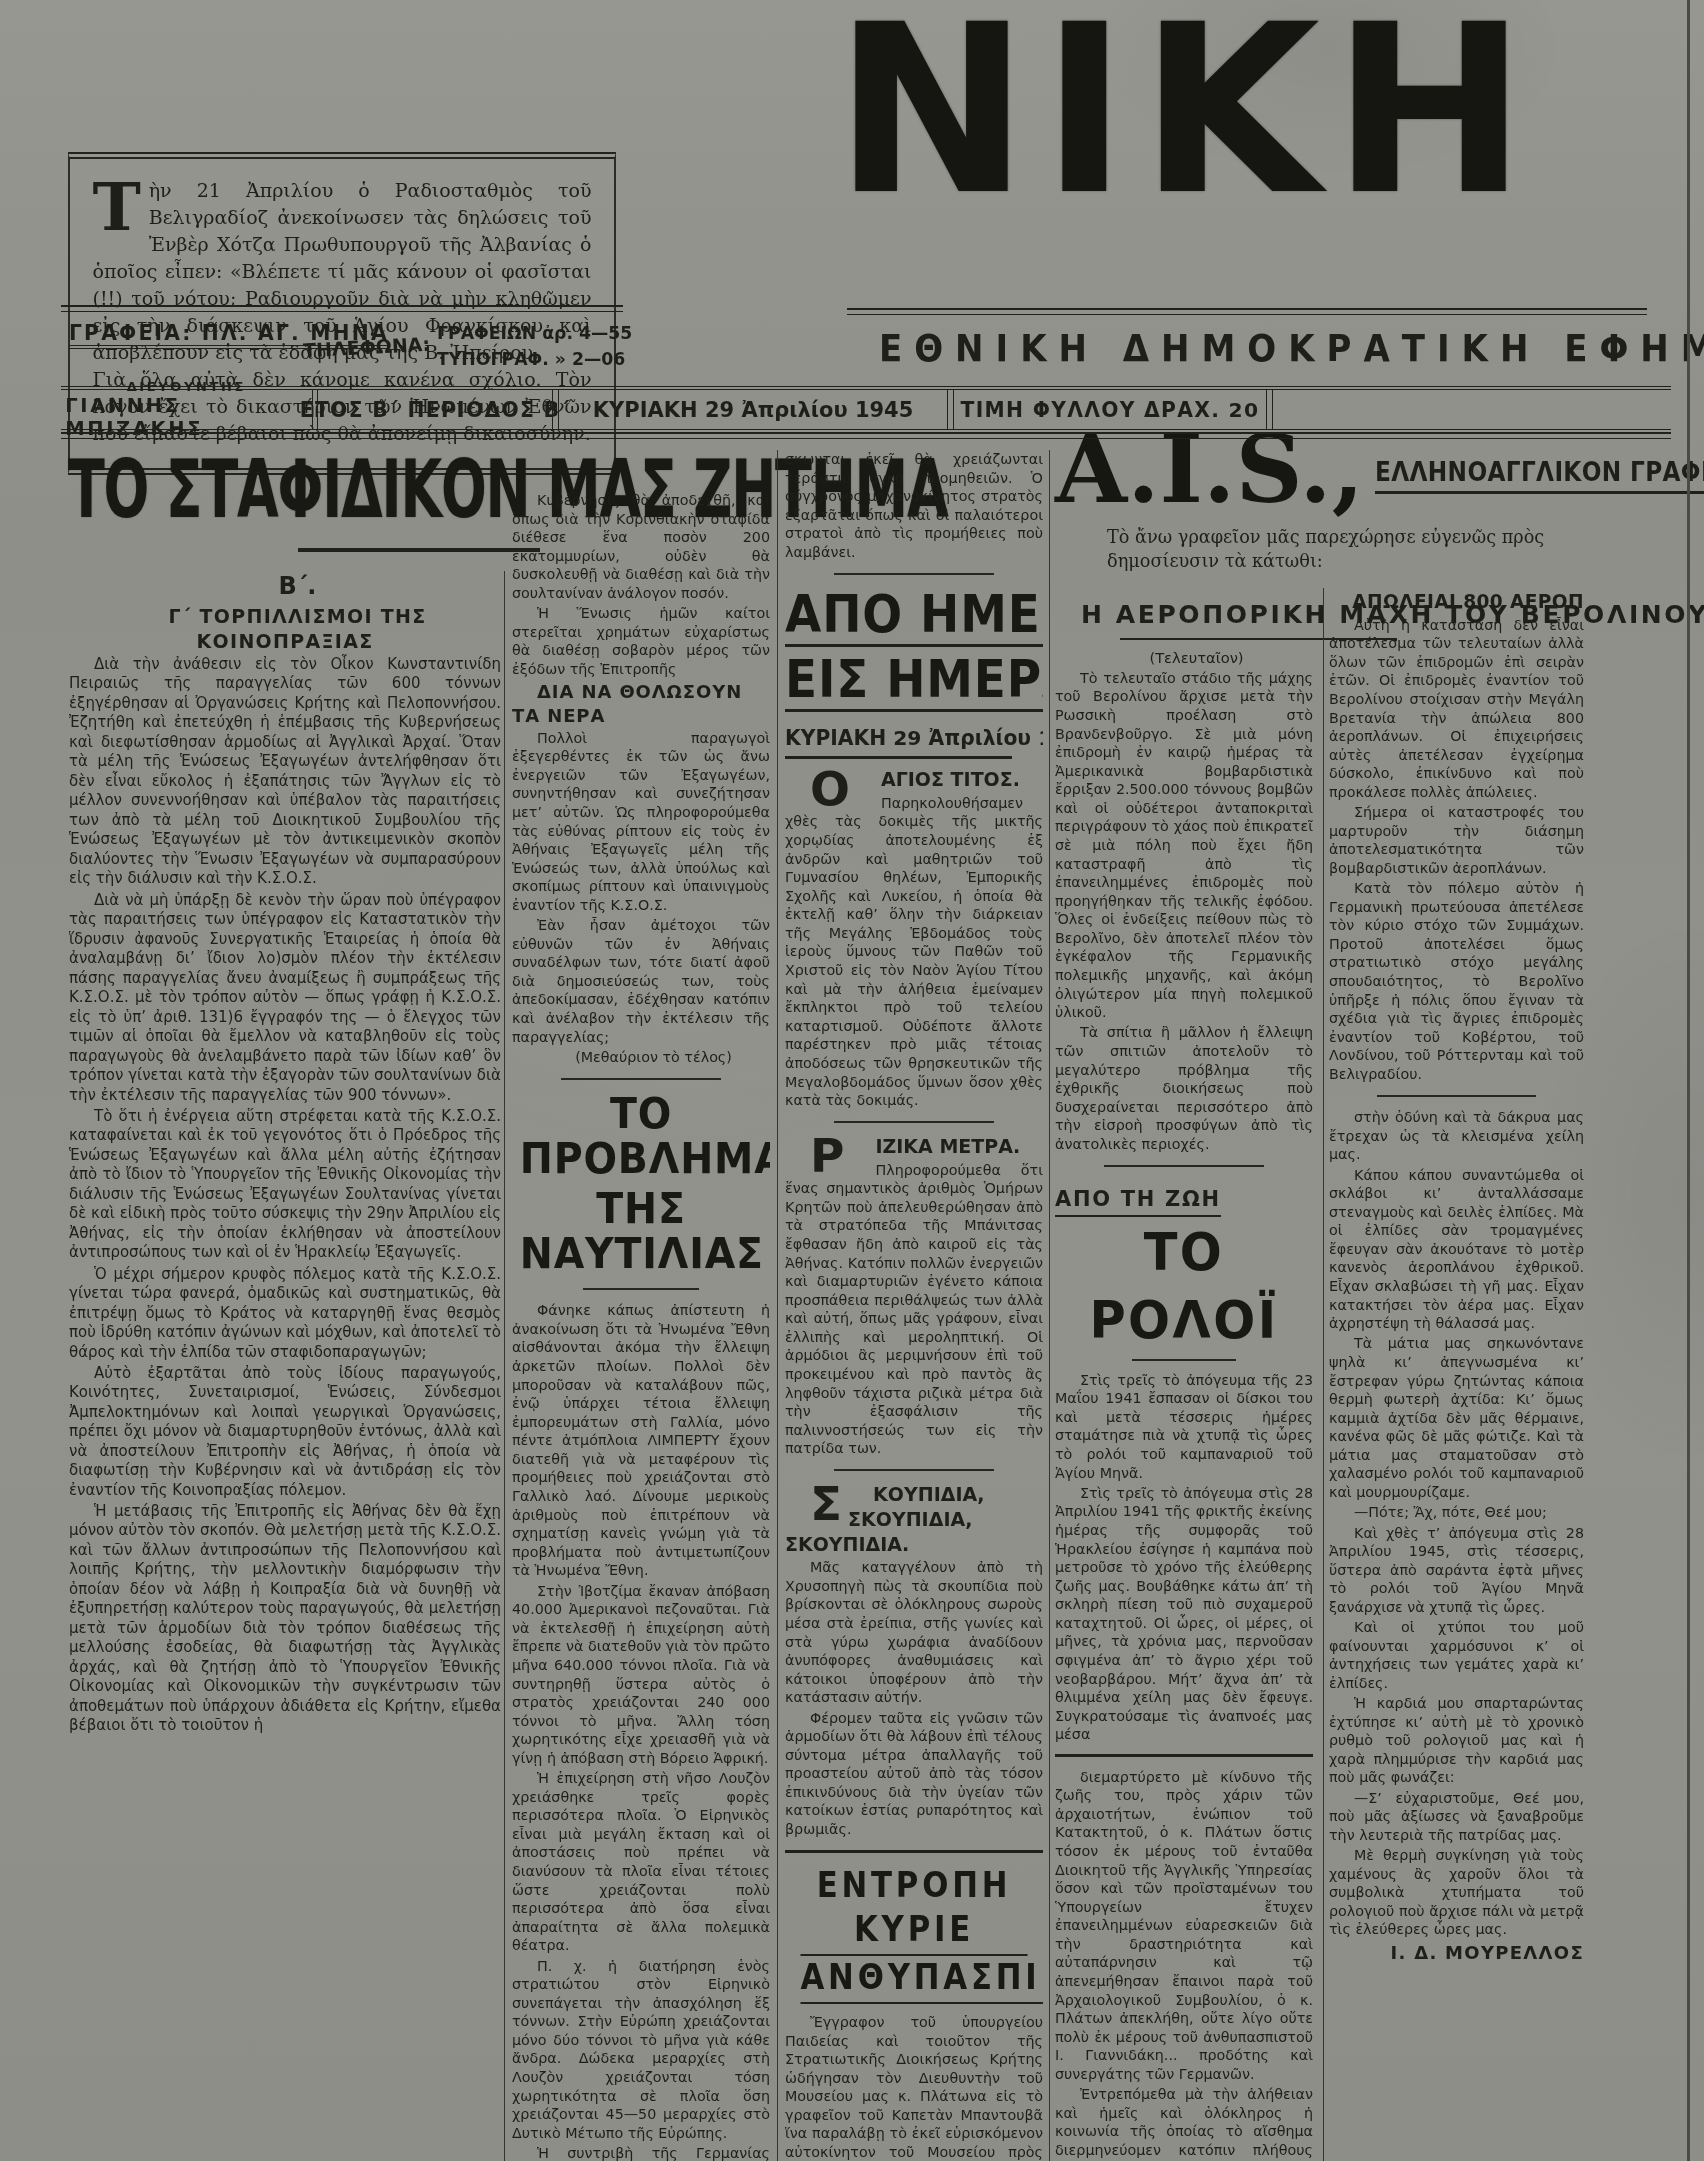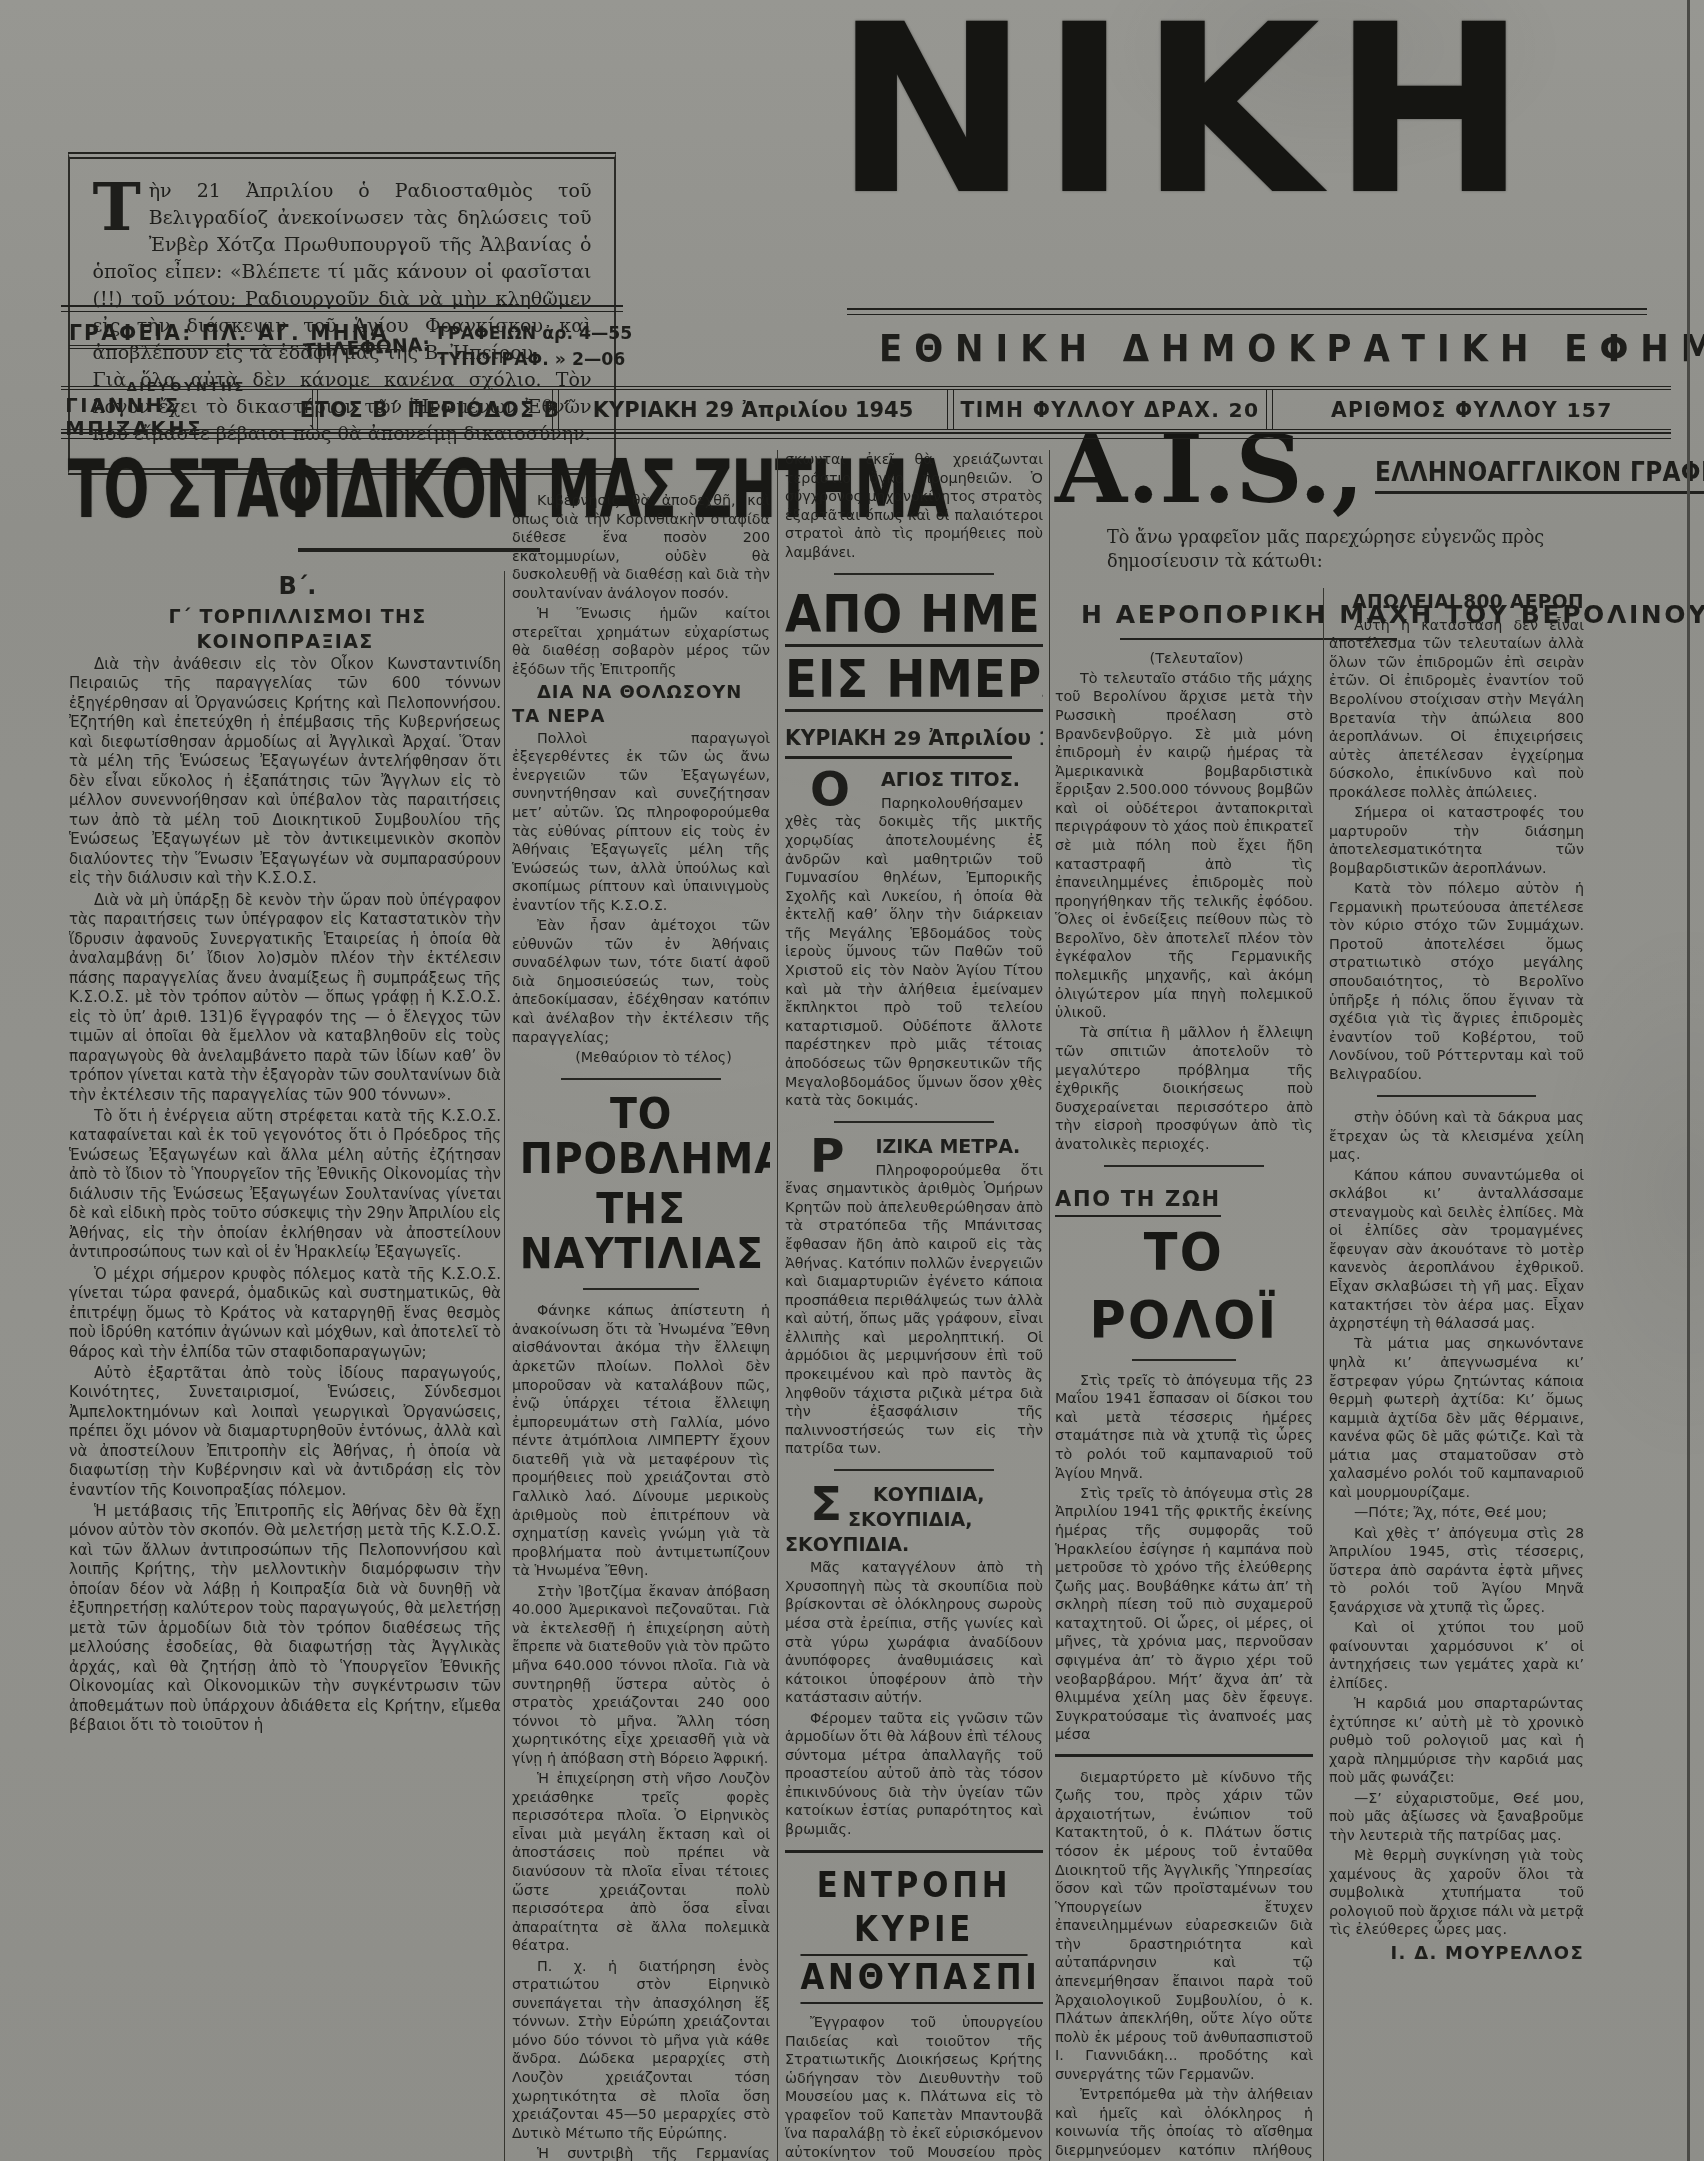--- a/index.html
+++ b/index.html
@@ -127,23 +127,20 @@
     </div>
     <div class="vsep-double"></div>
     <div class="info-cell" style="width:380px;">
       <div class="info-date">ΚΥΡΙΑΚΗ 29 Ἀπριλίου 1945</div>
     </div>
     <div class="vsep-double"></div>
     <div class="info-cell" style="width:303px;">
       <div class="info-big">ΤΙΜΗ ΦΥΛΛΟΥ ΔΡΑΧ. 20</div>
     </div>
     <div class="vsep-double"></div>
-    <div class="info-cell" style="flex:1;">
-      <div class="info-big">ΑΡΙΘΜΟΣ ΦΥΛΛΟΥ 157</div>
-    </div>
   </div>
 
   <div class="lead-headline">ΤΟ ΣΤΑΦΙΔΙΚΟΝ ΜΑΣ ΖΗΤΗΜΑ</div>
   <div class="lead-underline"></div>
 
   <div class="col body-text-wide" style="left:69px;top:571px;width:432px;height:1600px;overflow:hidden;">
     <p class="part-label">Β΄.</p>
     <p class="kicker-line">Γ΄ ΤΟΡΠΙΛΛΙΣΜΟΙ ΤΗΣ ΚΟΙΝΟΠΡΑΞΙΑΣ</p>
     <div>
         <p>Διὰ τὴν ἀνάθεσιν εἰς τὸν Οἶκον Κωνσταντινίδη Πειραιῶς τῆς παραγγελίας τῶν 600 τόννων ἐξηγέρθησαν αἱ Ὀργανώσεις Κρήτης καὶ Πελοποννήσου. Ἐζητήθη καὶ ἐπετεύχθη ἡ ἐπέμβασις τῆς Κυβερνήσεως καὶ διεφωτίσθησαν ἁρμοδίως αἱ Ἀγγλικαὶ Ἀρχαί. Ὅταν τὰ μέλη τῆς Ἑνώσεως Ἐξαγωγέων ἀντελήφθησαν ὅτι δὲν εἶναι εὔκολος ἡ ἐξαπάτησις τῶν Ἄγγλων εἰς τὸ μέλλον συνεννοήθησαν καὶ ὑπέβαλον τὰς παραιτήσεις των ἀπὸ τὰ μέλη τοῦ Διοικητικοῦ Συμβουλίου τῆς Ἑνώσεως Ἐξαγωγέων μὲ τὸν ἀντικειμενικὸν σκοπὸν διαλύοντες τὴν Ἕνωσιν Ἐξαγωγέων νὰ συμπαρασύρουν εἰς τὴν διάλυσιν καὶ τὴν Κ.Σ.Ο.Σ.</p>

